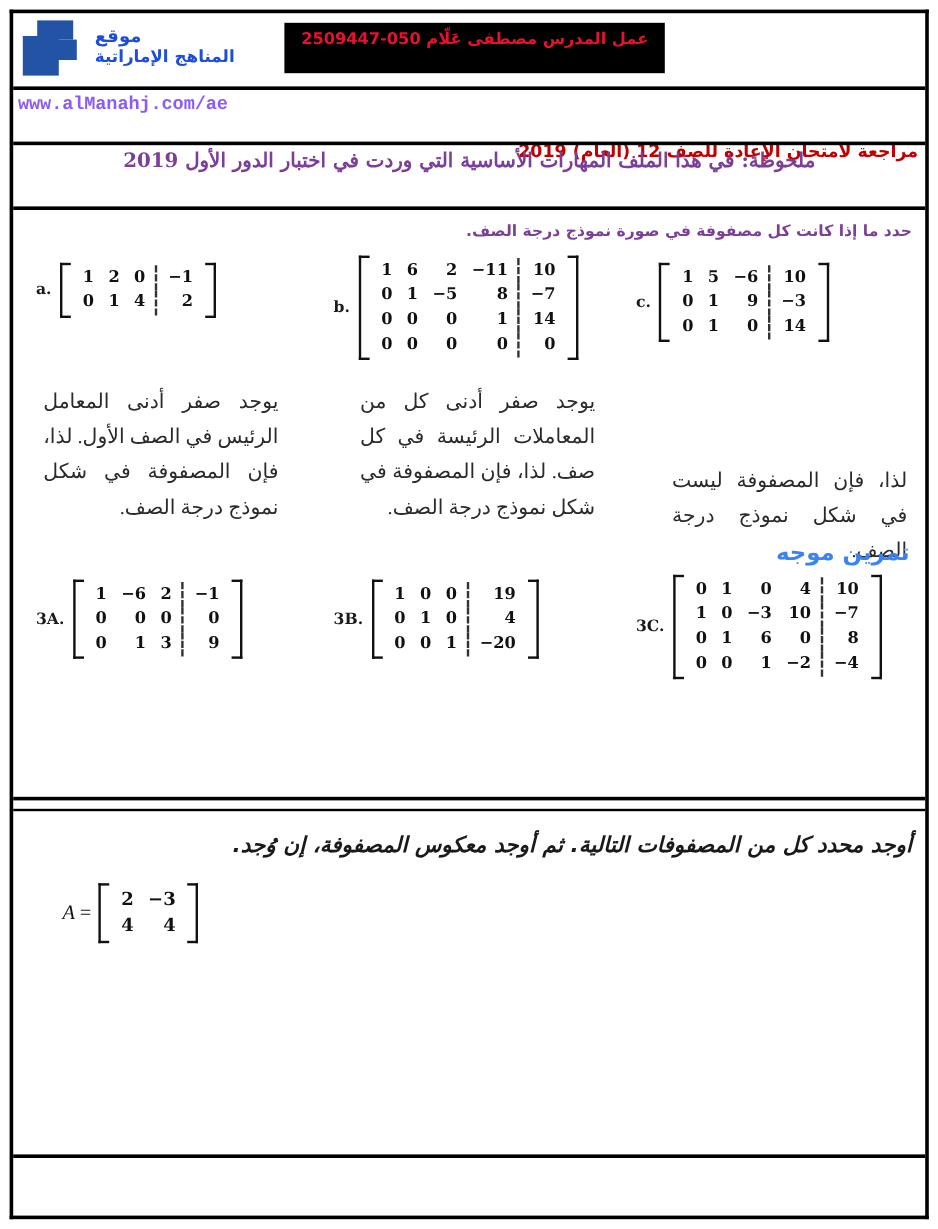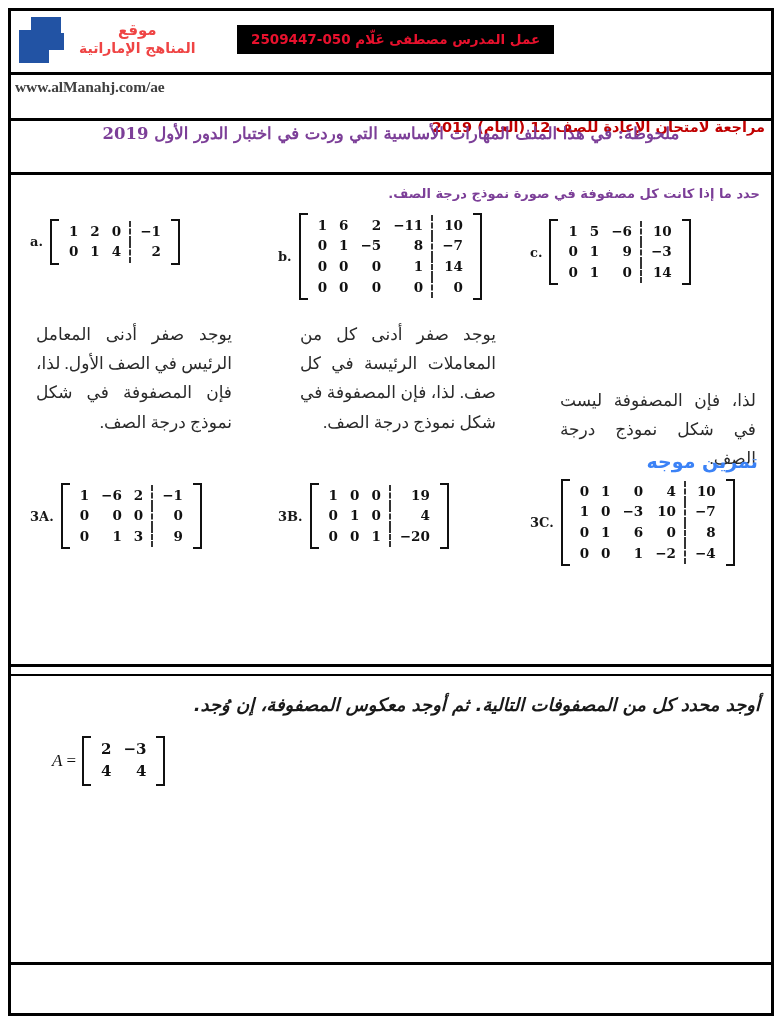--- a/index.html
+++ b/index.html
@@ -71,54 +71,54 @@
     position: absolute; left: 0; top: 13px;
     width: 30px; height: 33px; background: #2253a4;
   }
   .logo-sq-c {
     position: absolute; left: 29px; top: 16px;
     width: 16px; height: 17px; background: #2253a4;
   }
 
   .logo-text {
     margin-left: 4px;
-    text-align: center;
-    direction: rtl;
-    color: #ef4444;
+    text-align: left;
+    direction: rtl;
+    color: #1d4ed8;
     font-family: "DejaVu Sans", "Liberation Sans", sans-serif;
     font-weight: bold;
     line-height: 1.18;
   }
   .logo-text .l1 { font-size: 15px; }
   .logo-text .l2 { font-size: 14px; }
 
   .banner {
     background: #000000;
     color: #e8112d;
     font-family: "DejaVu Sans", "Liberation Sans", sans-serif;
     font-weight: bold;
     font-size: 13.5px;
     direction: rtl;
-    padding: 6px 14px 7px;
+    padding: 6px 14px 20px;
     margin-left: 18px;
     white-space: nowrap;
     letter-spacing: .2px;
   }
 
   
   .url-row {
     position: absolute;
     left: 13px; top: 76px;
     width: 758px; height: 34px;
   }
   .site-url {
     position: absolute;
     left: 2px; top: 2px;
-    color: #404040;
-    font-family: Liberation Serif, serif;
+    color: #8b5cf6;
+    font-family: Liberation Mono, monospace;
     font-weight: bold;
     font-size: 15.5px;
     letter-spacing: -.1px;
   }
   .doc-title {
     position: absolute;
     right: 6px; top: 14px;
     color: #c00000;
     direction: rtl;
     font-family: "DejaVu Sans", "Liberation Sans", sans-serif;

